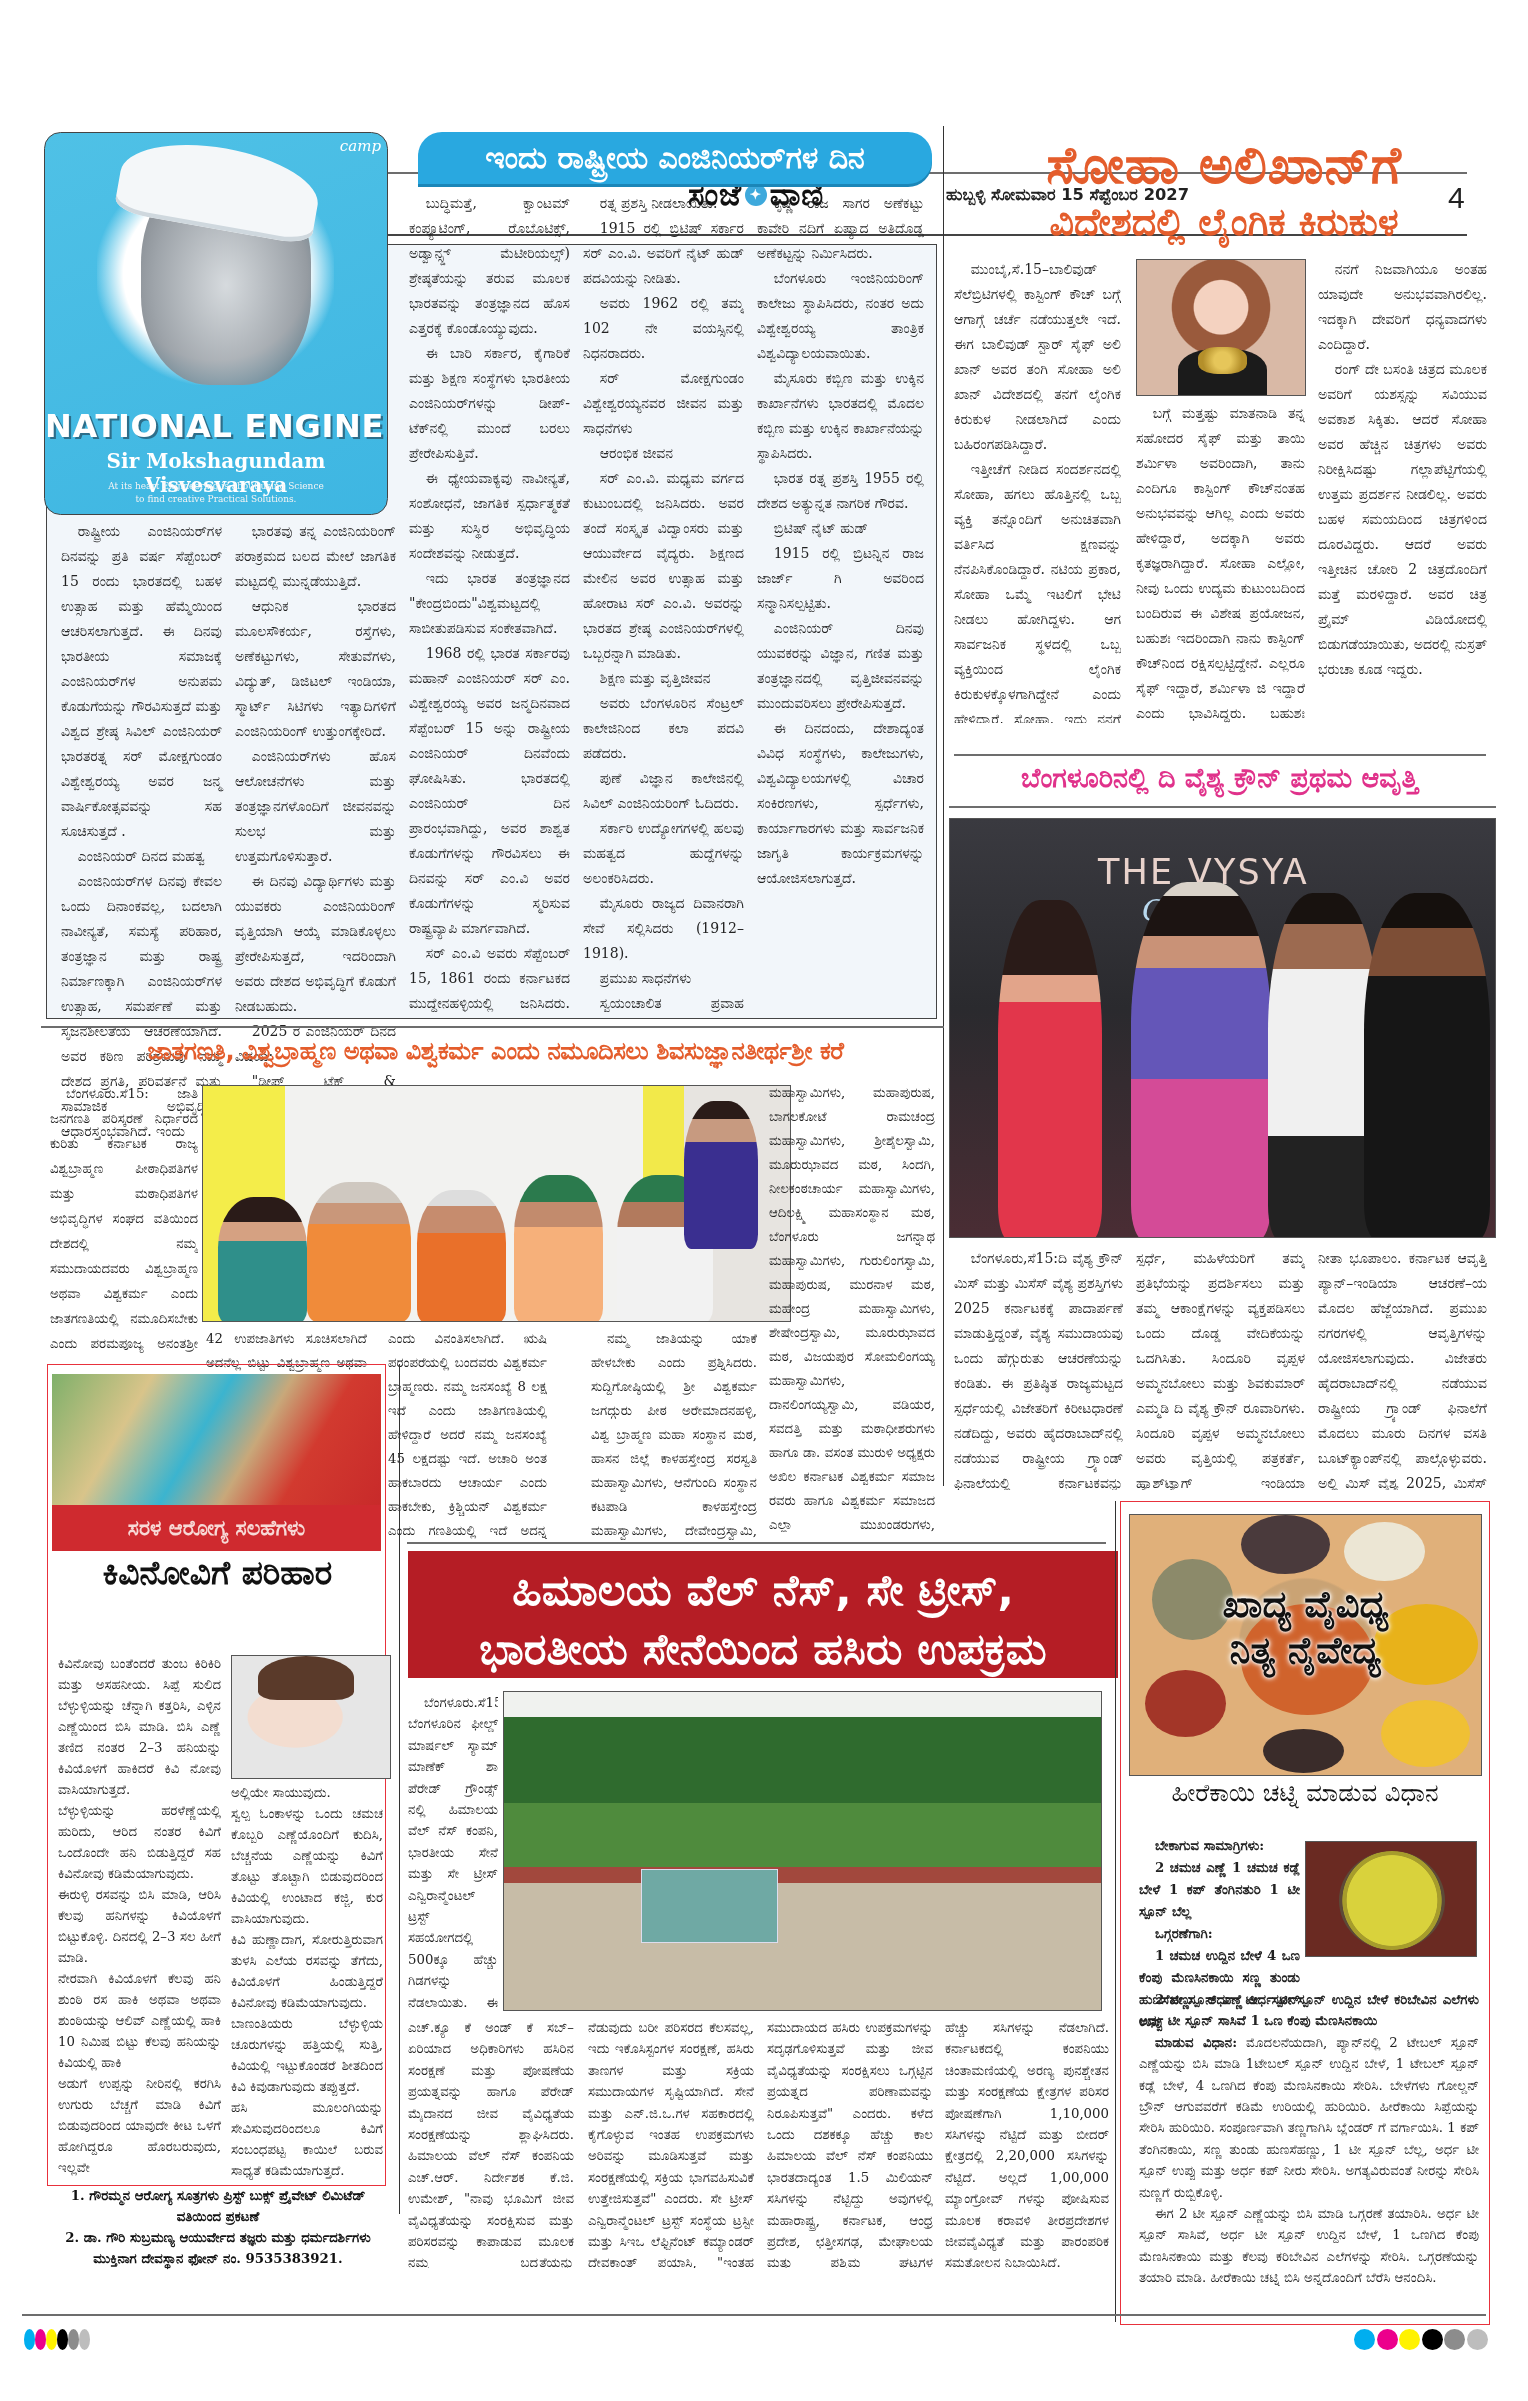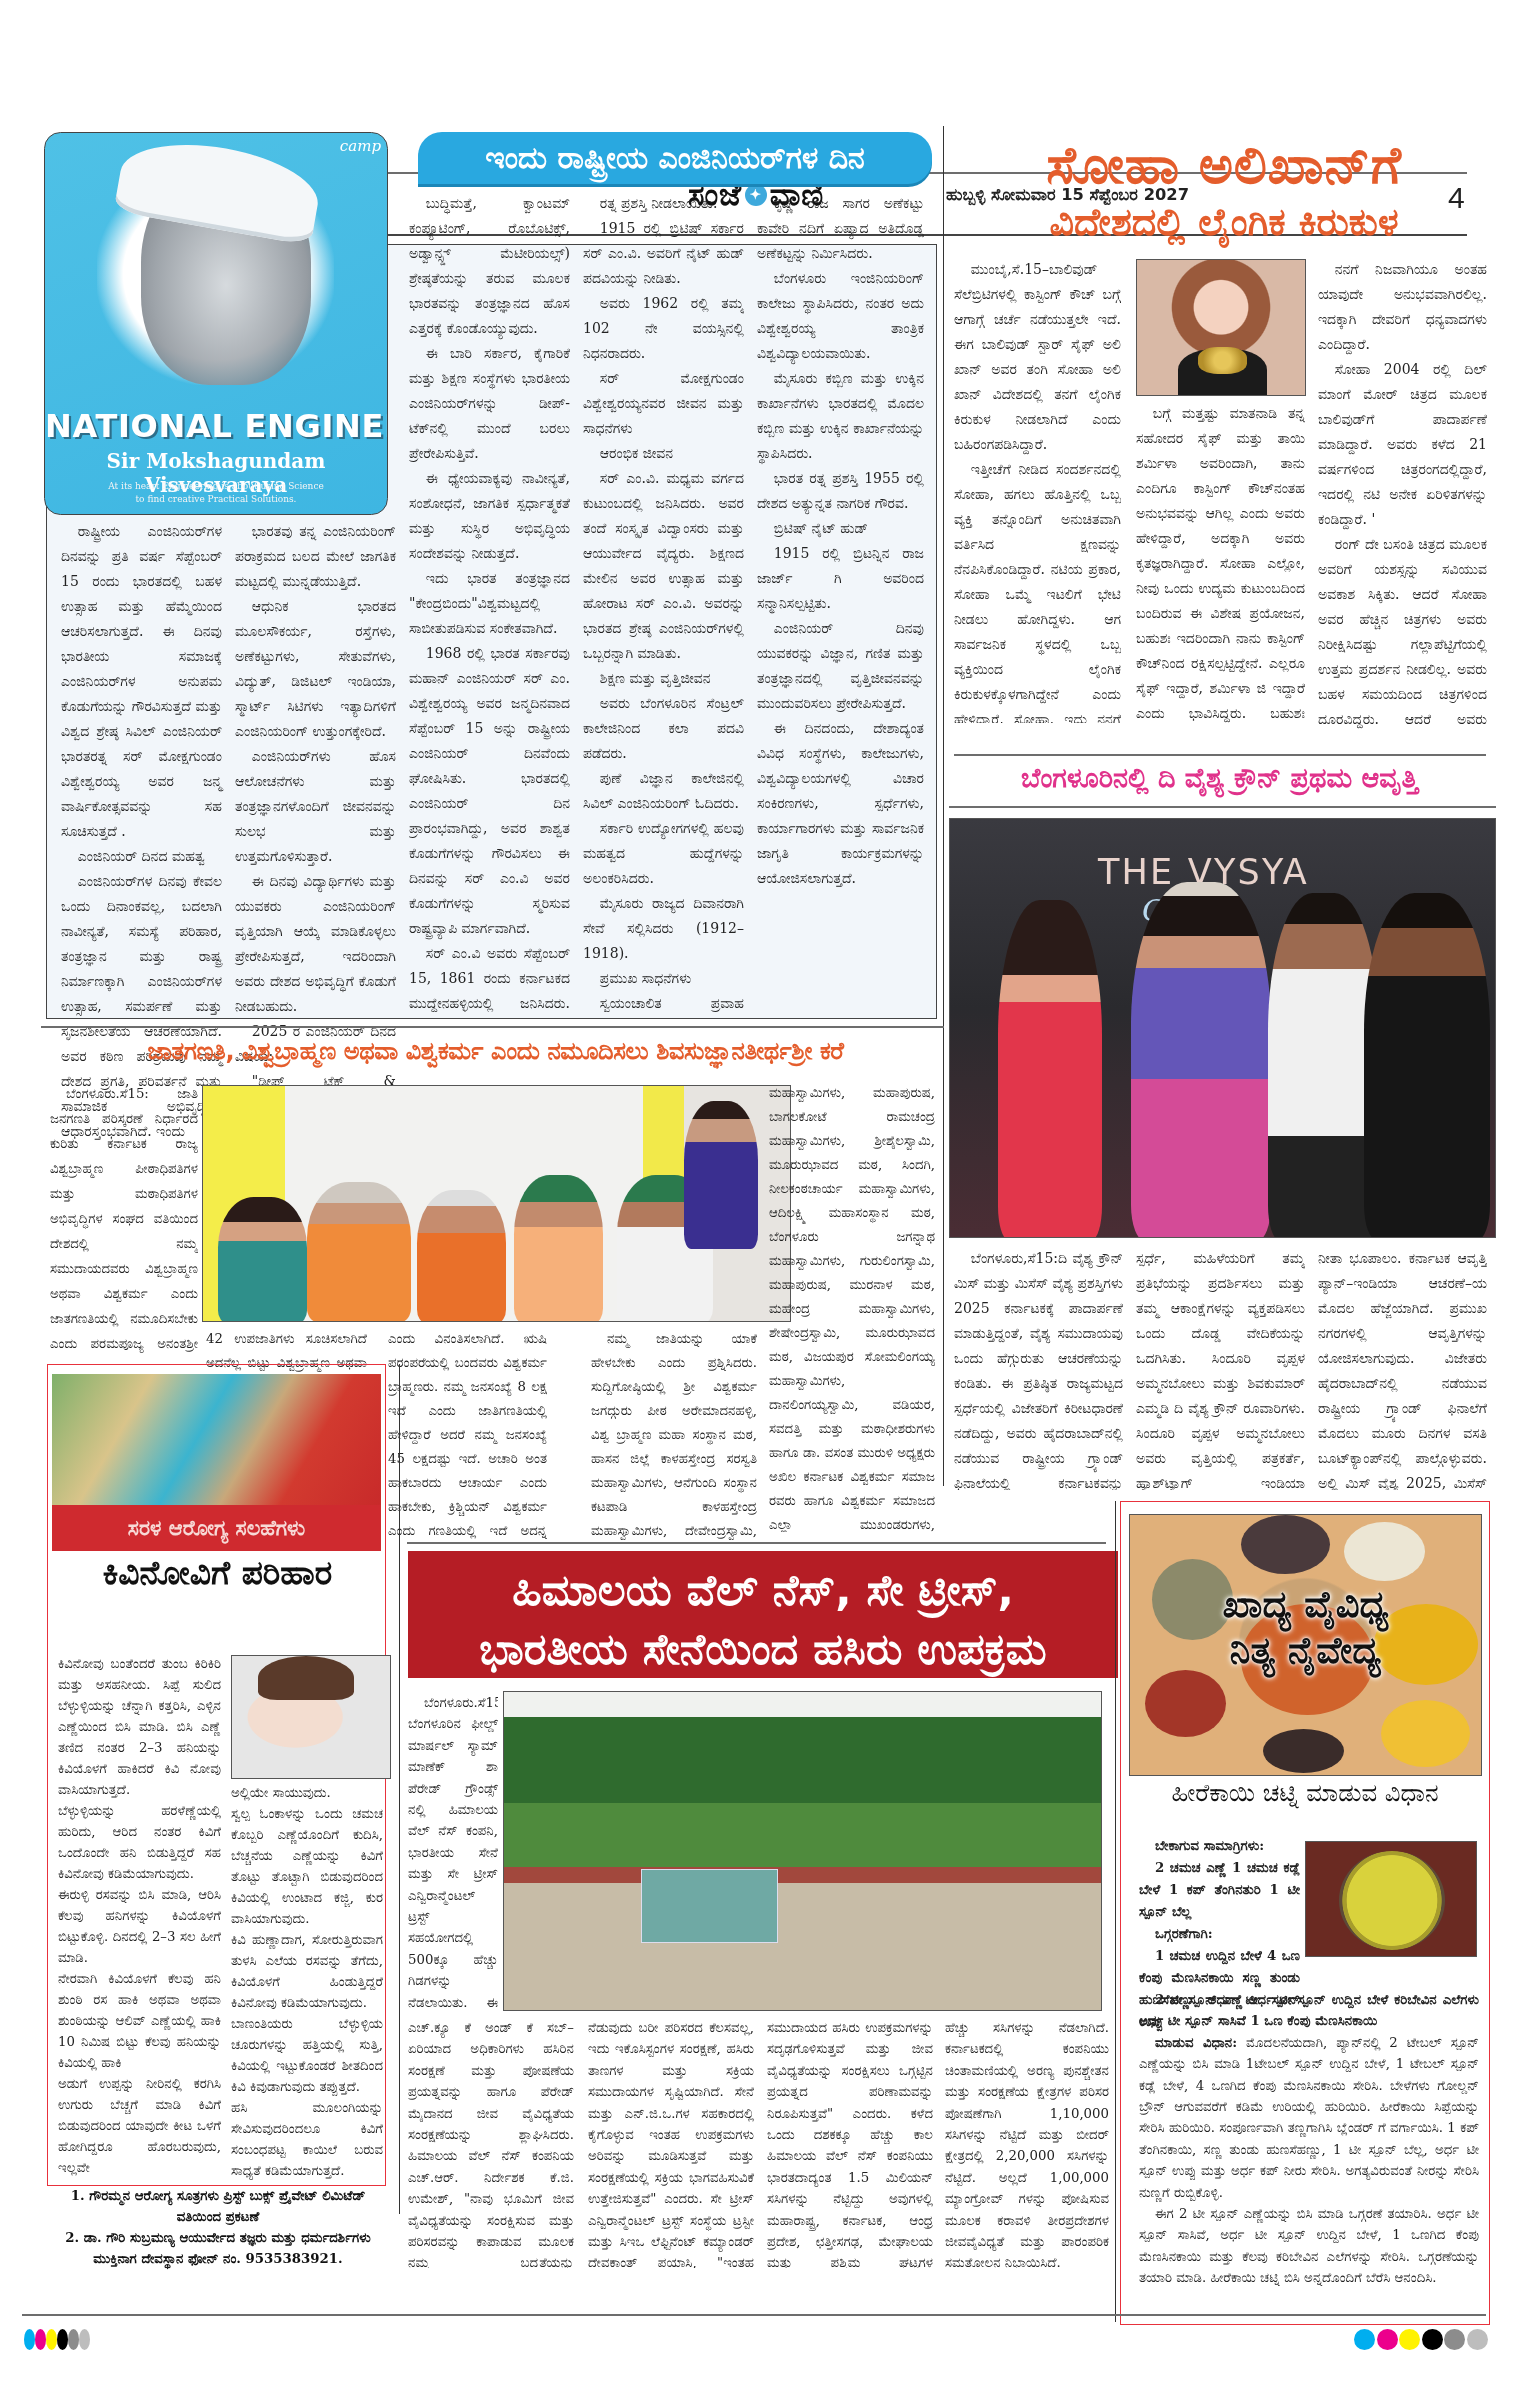--- a/index.html
+++ b/index.html
@@ -175,21 +175,20 @@
 </div>
 <div class="photo soha-photo">
   <div class="dress"></div>
   <div class="neck"></div>
 </div>
 <div class="abs txt" style="left:1136px; top:401px; width:169px; height:325px; overflow:hidden;">
   <p>ಬಗ್ಗೆ ಮತ್ತಷ್ಟು ಮಾತನಾಡಿ ತನ್ನ ಸಹೋದರ ಸೈಫ್ ಮತ್ತು ತಾಯಿ ಶರ್ಮಿಳಾ ಅವರಿಂದಾಗಿ, ತಾನು ಎಂದಿಗೂ ಕಾಸ್ಟಿಂಗ್ ಕೌಚ್‌ನಂತಹ ಅನುಭವವನ್ನು ಆಗಿಲ್ಲ ಎಂದು ಅವರು ಹೇಳಿದ್ದಾರೆ, ಅದಕ್ಕಾಗಿ ಅವರು ಕೃತಜ್ಞರಾಗಿದ್ದಾರೆ. ಸೋಹಾ ಎಲ್ಲೋ, ನೀವು ಒಂದು ಉದ್ಯಮ ಕುಟುಂಬದಿಂದ ಬಂದಿರುವ ಈ ವಿಶೇಷ ಪ್ರಯೋಜನ, ಬಹುಶಃ ಇದರಿಂದಾಗಿ ನಾನು ಕಾಸ್ಟಿಂಗ್ ಕೌಚ್‌ನಿಂದ ರಕ್ಷಿಸಲ್ಪಟ್ಟಿದ್ದೇನೆ. ಎಲ್ಲರೂ ಸೈಫ್ ಇದ್ದಾರೆ, ಶರ್ಮಿಳಾ ಜಿ ಇದ್ದಾರೆ ಎಂದು ಭಾವಿಸಿದ್ದರು. ಬಹುಶಃ ಇದರಿಂದಾಗಿ. ಆದರೆ</p>
 </div>
 <div class="abs txt" style="left:1318px; top:257px; width:169px; height:473px; overflow:hidden;">
   <p>ನನಗೆ ನಿಜವಾಗಿಯೂ ಅಂತಹ ಯಾವುದೇ ಅನುಭವವಾಗಿರಲಿಲ್ಲ. ಇದಕ್ಕಾಗಿ ದೇವರಿಗೆ ಧನ್ಯವಾದಗಳು ಎಂದಿದ್ದಾರೆ.</p>
-  <p>ಸೋಹಾ 2004 ರಲ್ಲಿ ದಿಲ್ ಮಾಂಗೆ ಮೋರ್ ಚಿತ್ರದ ಮೂಲಕ ಬಾಲಿವುಡ್‌ಗೆ ಪಾದಾರ್ಪಣೆ ಮಾಡಿದ್ದಾರೆ. ಅವರು ಕಳೆದ 21 ವರ್ಷಗಳಿಂದ ಚಿತ್ರರಂಗದಲ್ಲಿದ್ದಾರೆ, ಇದರಲ್ಲಿ ನಟಿ ಅನೇಕ ಏರಿಳಿತಗಳನ್ನು ಕಂಡಿದ್ದಾರೆ. '</p>
   <p>ರಂಗ್ ದೇ ಬಸಂತಿ ಚಿತ್ರದ ಮೂಲಕ ಅವರಿಗೆ ಯಶಸ್ಸನ್ನು ಸವಿಯುವ ಅವಕಾಶ ಸಿಕ್ಕಿತು. ಆದರೆ ಸೋಹಾ ಅವರ ಹೆಚ್ಚಿನ ಚಿತ್ರಗಳು ಅವರು ನಿರೀಕ್ಷಿಸಿದಷ್ಟು ಗಲ್ಲಾಪೆಟ್ಟಿಗೆಯಲ್ಲಿ ಉತ್ತಮ ಪ್ರದರ್ಶನ ನೀಡಲಿಲ್ಲ. ಅವರು ಬಹಳ ಸಮಯದಿಂದ ಚಿತ್ರಗಳಿಂದ ದೂರವಿದ್ದರು. ಆದರೆ ಅವರು ಇತ್ತೀಚಿನ ಚೋರಿ 2 ಚಿತ್ರದೊಂದಿಗೆ ಮತ್ತೆ ಮರಳಿದ್ದಾರೆ. ಅವರ ಚಿತ್ರ ಪ್ರೈಮ್ ವಿಡಿಯೋದಲ್ಲಿ ಬಿಡುಗಡೆಯಾಯಿತು, ಅದರಲ್ಲಿ ನುಸ್ರತ್ ಭರುಚಾ ಕೂಡ ಇದ್ದರು.</p>
 </div>
 <div class="hline" style="left:954px; top:754px; width:532px; height:1.5px;"></div>
 
 <div class="abs vysya-h">ಬೆಂಗಳೂರಿನಲ್ಲಿ ದಿ ವೈಶ್ಯ ಕ್ರೌನ್ ಪ್ರಥಮ ಆವೃತ್ತಿ</div>
 <div class="hline" style="left:949px; top:806px; width:547px; height:1.5px;"></div>
 <div class="photo vysya-photo">
   <div class="brand">THE VYSYA</div>
   <div class="crown">Crown</div>
   <div class="p1" style="left:48px; top:81px; width:104px; height:340px; background:linear-gradient(180deg,#2a1b18 0 22%,#e2a48a 22% 30%,#e2364b 30%);"></div>

